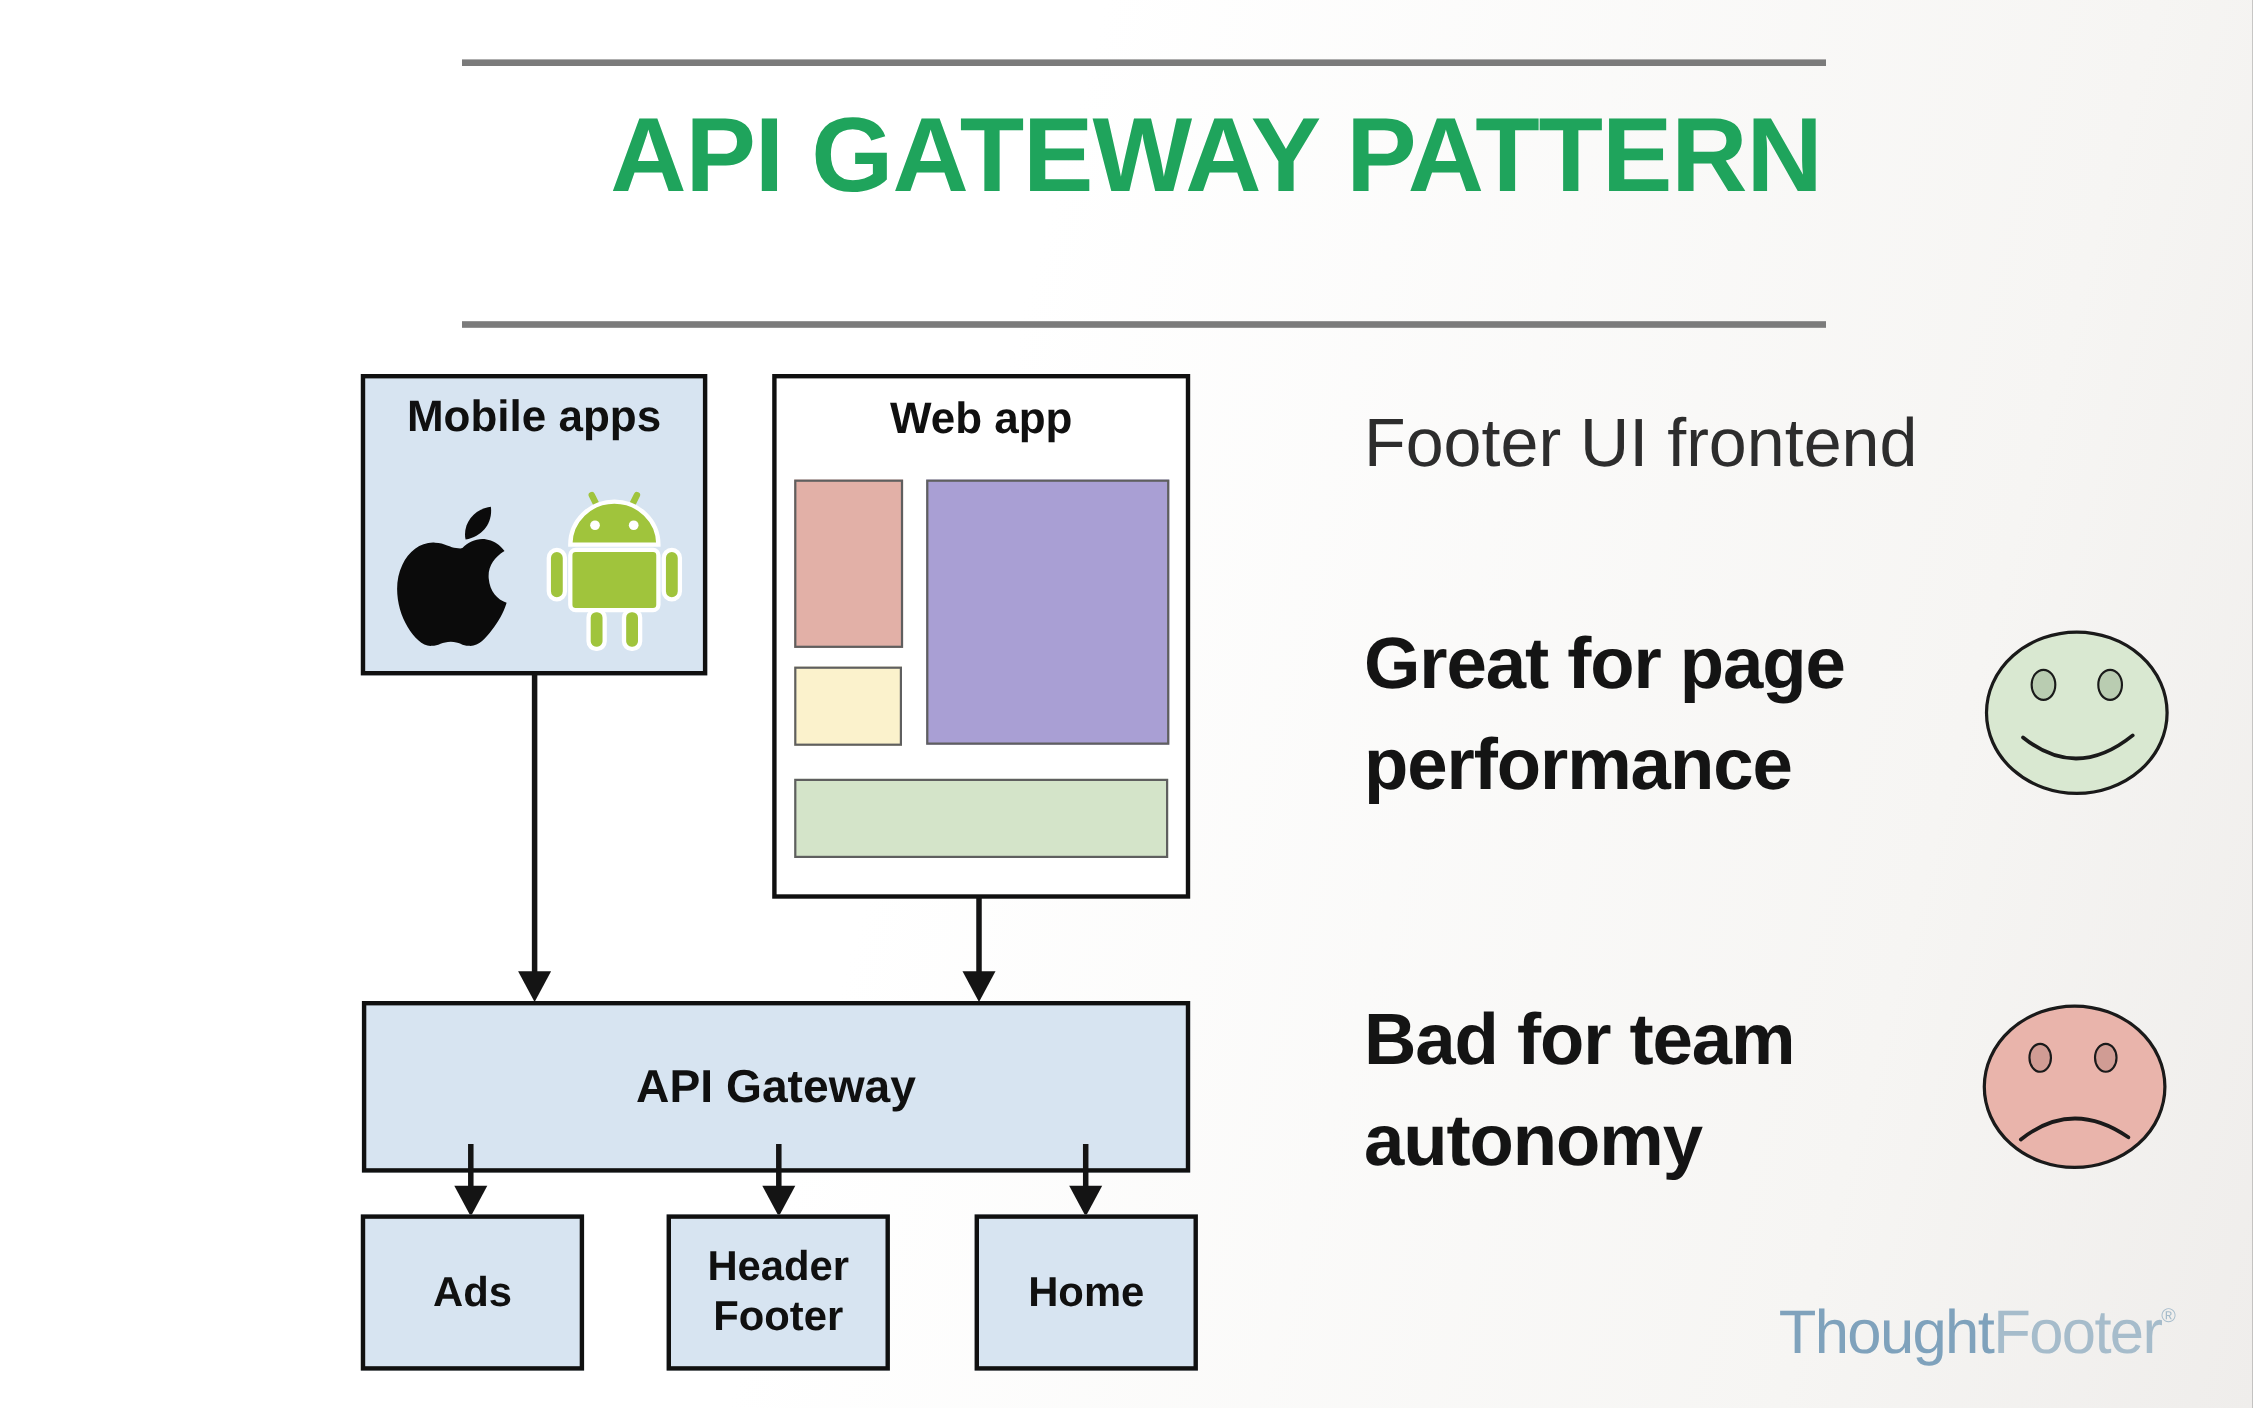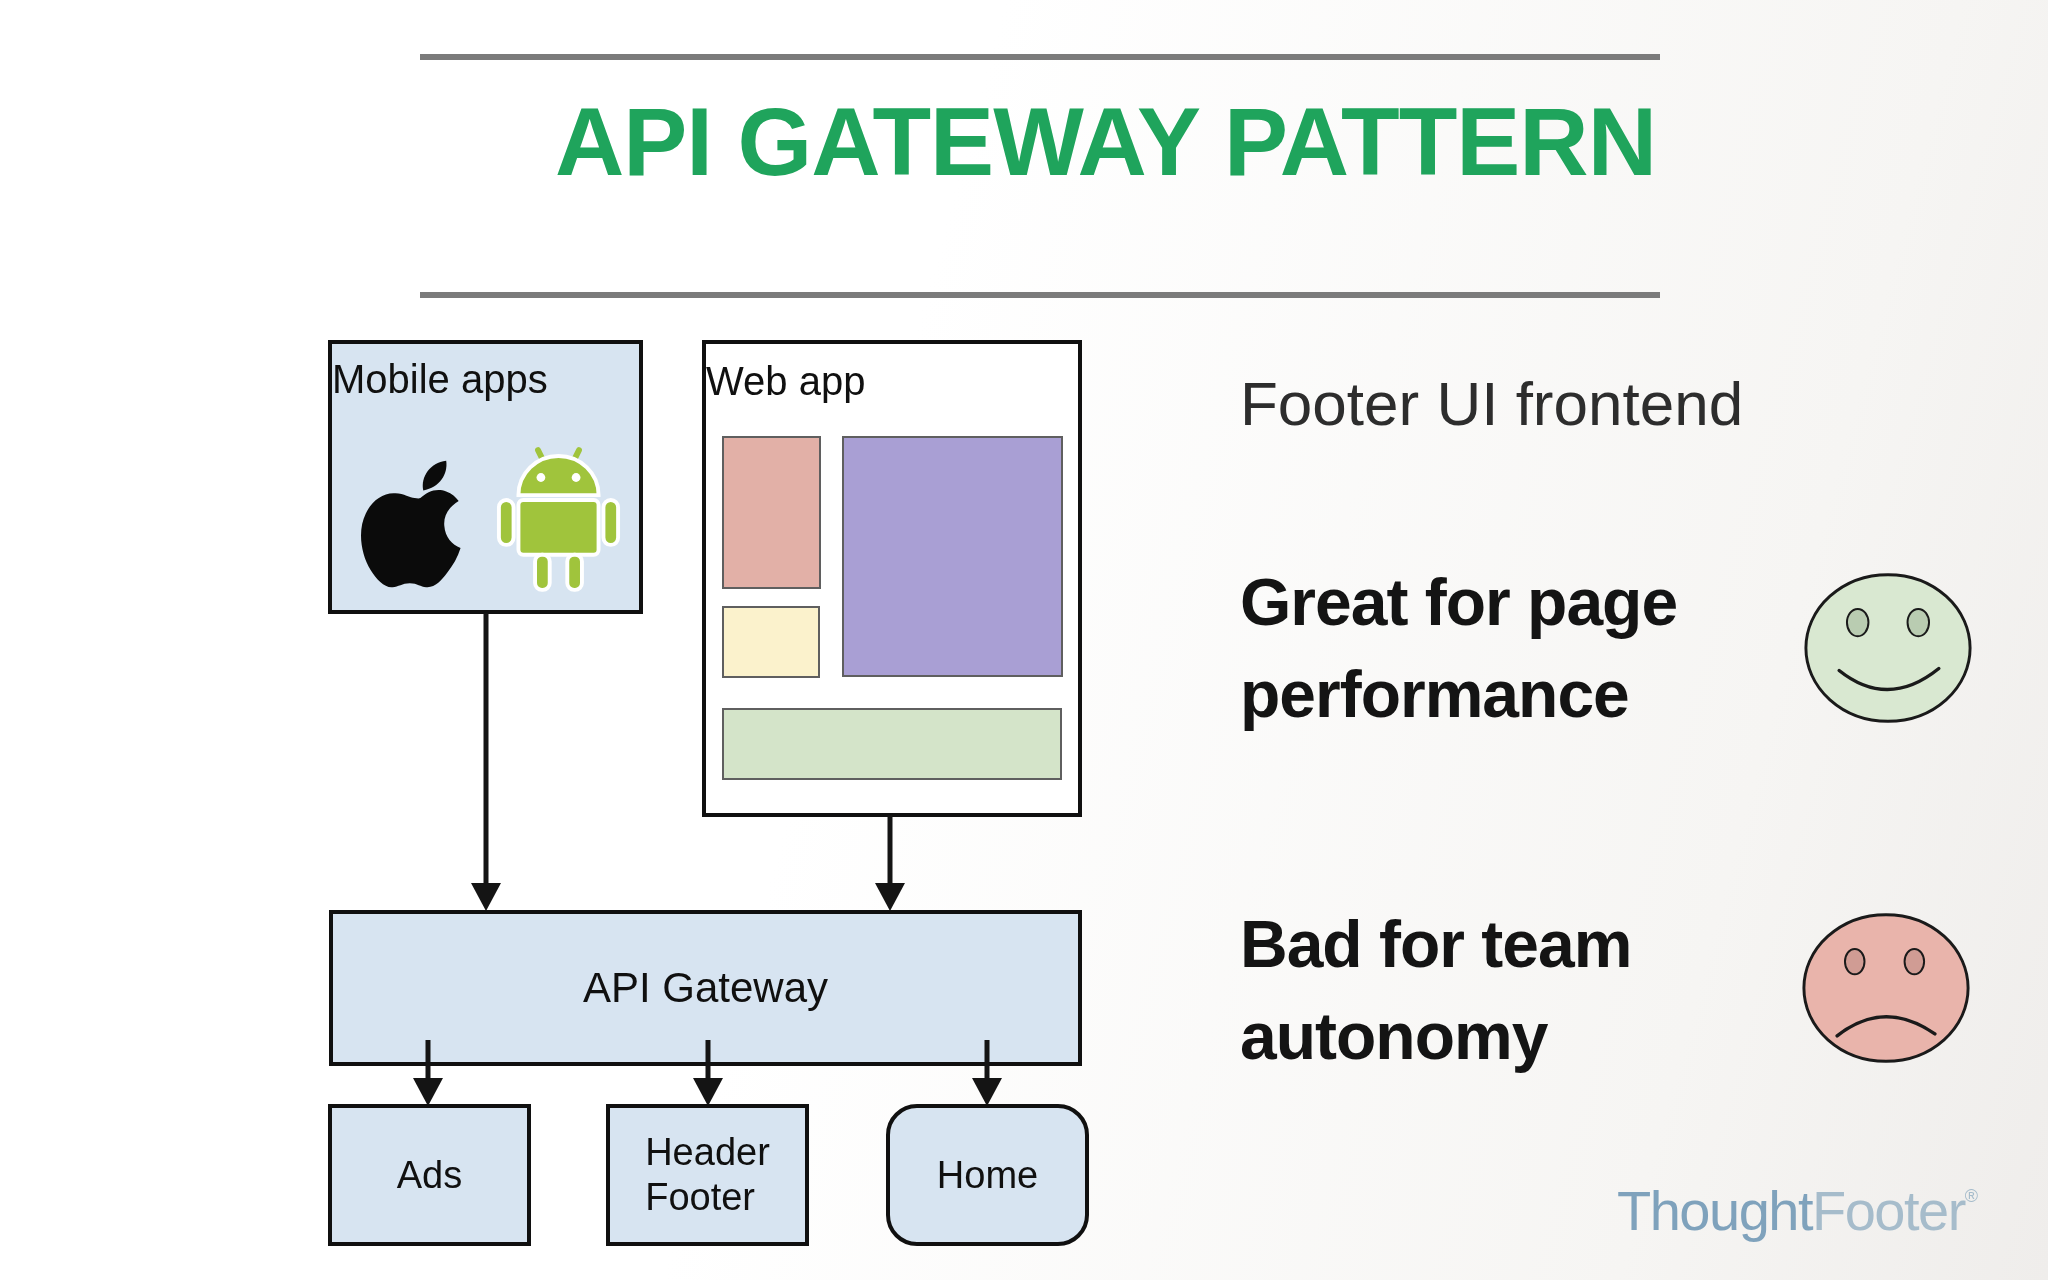--- a/index.html
+++ b/index.html
@@ -17,21 +17,21 @@
   .title{
     position:absolute;left:424px;top:92px;width:1232px;margin:0;
     text-align:right;font-size:96px;line-height:100px;font-weight:700;
     letter-spacing:-1px;color:var(--title-green);
   }
   .box{
     position:absolute;box-sizing:border-box;
     background:var(--box-blue);border:4px solid var(--box-border);
   }
   .box-label{
-    text-align:left;font-weight:400;font-size:40px;line-height:1.18;
+    text-align:center;font-weight:700;font-size:40px;line-height:1.18;
     color:var(--box-border);white-space:pre-line;
   }
   .mobile{left:328px;top:340px;width:315px;height:274px;}
   .mobile .box-label{margin-top:12px;}
   .webapp{left:702px;top:340px;width:380px;height:477px;background:#ffffff;}
   .webapp .box-label{margin-top:14px;}
   .wf{position:absolute;box-sizing:border-box;border:2px solid var(--wf-border);}
   .wf-pink{left:16px;top:92px;width:99px;height:153px;background:var(--wf-pink);}
   .wf-purple{left:136px;top:92px;width:221px;height:241px;background:var(--wf-purple);}
   .wf-yellow{left:16px;top:262px;width:98px;height:72px;background:var(--wf-yellow);}
@@ -43,21 +43,21 @@
     display:flex;align-items:center;justify-content:center;
   }
   .gateway .box-label{font-size:42px;margin:0;}
   .svc{
     width:203px;height:142px;top:1104px;
     display:flex;align-items:center;justify-content:center;
   }
   .svc .box-label{font-size:38px;margin:0;}
   .svc-ads{left:328px;}
   .svc-hf{left:606px;}
-  .svc-home{left:886px;border-radius:31px;}
+  .svc-home{left:886px;}
   .arrow{position:absolute;width:34px;}
   .arrow .shaft{
     position:absolute;left:50%;transform:translateX(-50%);
     top:0;bottom:26px;width:5px;background:var(--ink);
   }
   .arrow .head{
     position:absolute;bottom:0;left:50%;transform:translateX(-50%);
     width:0;height:0;
     border-left:15px solid transparent;border-right:15px solid transparent;
     border-top:28px solid var(--ink);

